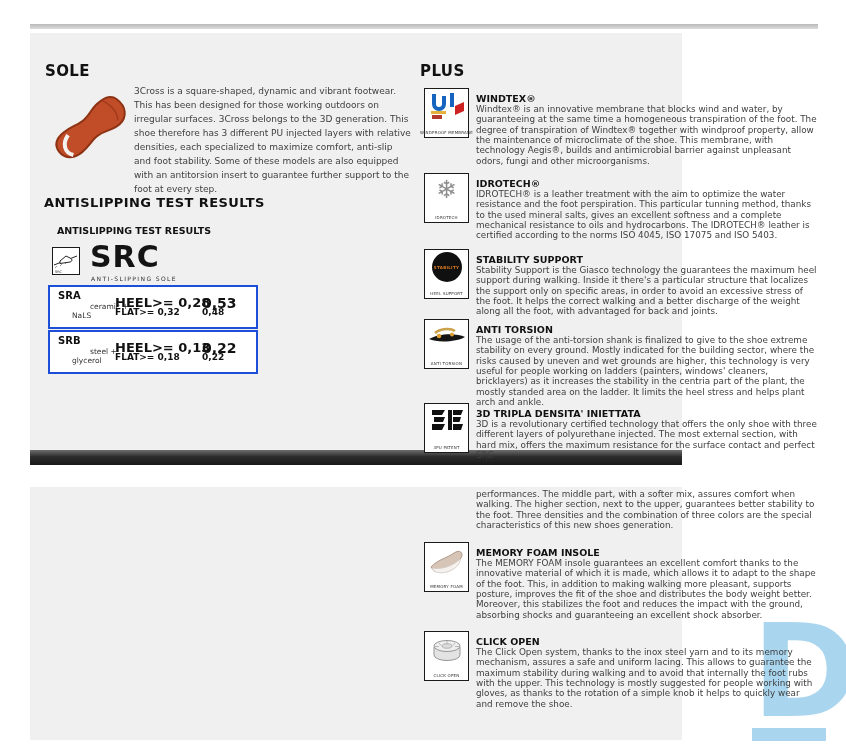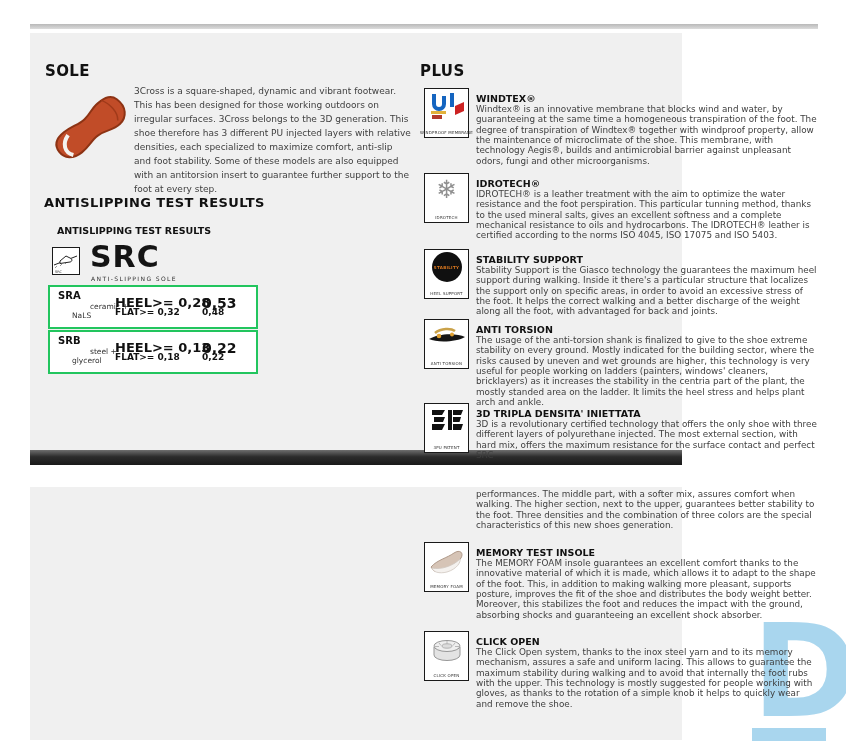--- a/index.html
+++ b/index.html
@@ -27,21 +27,21 @@
   .sole-img{position:absolute;left:12px;top:52px;}
 
   .box-title{position:absolute;left:27px;top:192px;font-size:9.5px;font-weight:bold;color:#111;}
   .src-box{position:absolute;left:22px;top:214px;width:28px;height:28px;background:#fff;
     border:1.5px solid #1a1a1a;box-sizing:border-box;}
   .src-mini{position:absolute;left:2px;bottom:0;font-size:3.5px;color:#333;}
   .src-big{position:absolute;left:60px;top:206px;font-size:30px;font-weight:bold;color:#141414;letter-spacing:1px;}
   .src-cap{position:absolute;left:61px;top:242px;font-size:6px;letter-spacing:1.4px;color:#2d2d2d;}
 
   .res-box{position:absolute;left:18px;width:206px;height:40px;background:#fff;
-    border:2px solid #22c55e;box-sizing:content-box;}
+    border:2px solid #1d4ed8;box-sizing:content-box;}
   .res-1{top:252px;} .res-2{top:297px;}
   .res-box span{position:absolute;white-space:nowrap;}
   .rb-code{left:8px;top:3px;font-size:10px;font-weight:bold;color:#111;}
   .rb-mat1{left:8px;top:15px;font-size:7.5px;color:#333;margin-left:32px;}
   .rb-mat2{left:8px;top:24px;font-size:7.5px;color:#333;padding-left:14px;}
   .rb-heel{left:65px;top:8px;font-size:13px;font-weight:bold;color:#111;}
   .rb-flat{left:65px;top:20px;font-size:9px;font-weight:bold;color:#111;}
   .rb-hv{left:152px;top:8px;font-size:14px;font-weight:bold;color:#111;}
   .rb-fv{left:152px;top:20px;font-size:9px;font-weight:bold;color:#111;}
 
@@ -189,21 +189,21 @@
   <div class="para cont">performances. The middle part, with a softer mix, assures comfort when walking. The higher section, next to the upper, guarantees better stability to the foot. Three densities and the combination of three colors are the special characteristics of this new shoes generation.</div>
 
   <div class="feature" style="top:55px">
     <div class="fbox">
       <svg class="fart" width="40" height="32" viewBox="0 0 40 32">
         <path d="M4,22 C10,15 20,13 27,8 C33,4 37,8 34,13 C29,21 16,26 7,26 Z" fill="#d6c4b6" stroke="#b09a8a" stroke-width="1"></path>
         <path d="M5,23 C14,25 26,21 33,14 C34,17 30,24 20,27 C12,29 6,27 5,23 Z" fill="#f4f1ee" stroke="#cfc6bf" stroke-width=".8"></path>
       </svg>
       <div class="fcap">MEMORY FOAM</div>
     </div>
-    <div class="ftitle">MEMORY TEST INSOLE</div>
+    <div class="ftitle">MEMORY FOAM INSOLE</div>
     <div class="fpara">The MEMORY FOAM insole guarantees an excellent comfort thanks to the innovative material of which it is made, which allows it to adapt to the shape of the foot. This, in addition to making walking more pleasant, supports posture, improves the fit of the shoe and distributes the body weight better. Moreover, this stabilizes the foot and reduces the impact with the ground, absorbing shocks and guaranteeing an excellent shock absorber.</div>
   </div>
 
   <div class="feature" style="top:144px">
     <div class="fbox">
       <svg class="fart" width="40" height="32" viewBox="0 0 40 32">
         <path d="M7,13 v8 a13,5.5 0 0 0 26,0 v-8" fill="#e3e3e3" stroke="#979797" stroke-width="1"></path>
         <ellipse cx="20" cy="12" rx="13" ry="5.5" fill="#efefef" stroke="#979797" stroke-width="1"></ellipse>
         <path d="M20,7 v4 M12,9 l2,2.5 M28,9 l-2,2.5 M8,12.5 h4 M28,12.5 h4" stroke="#aaaaaa" stroke-width=".8"></path>
         <ellipse cx="20" cy="12" rx="5" ry="2.2" fill="#dcdcdc" stroke="#a5a5a5" stroke-width=".8"></ellipse>

